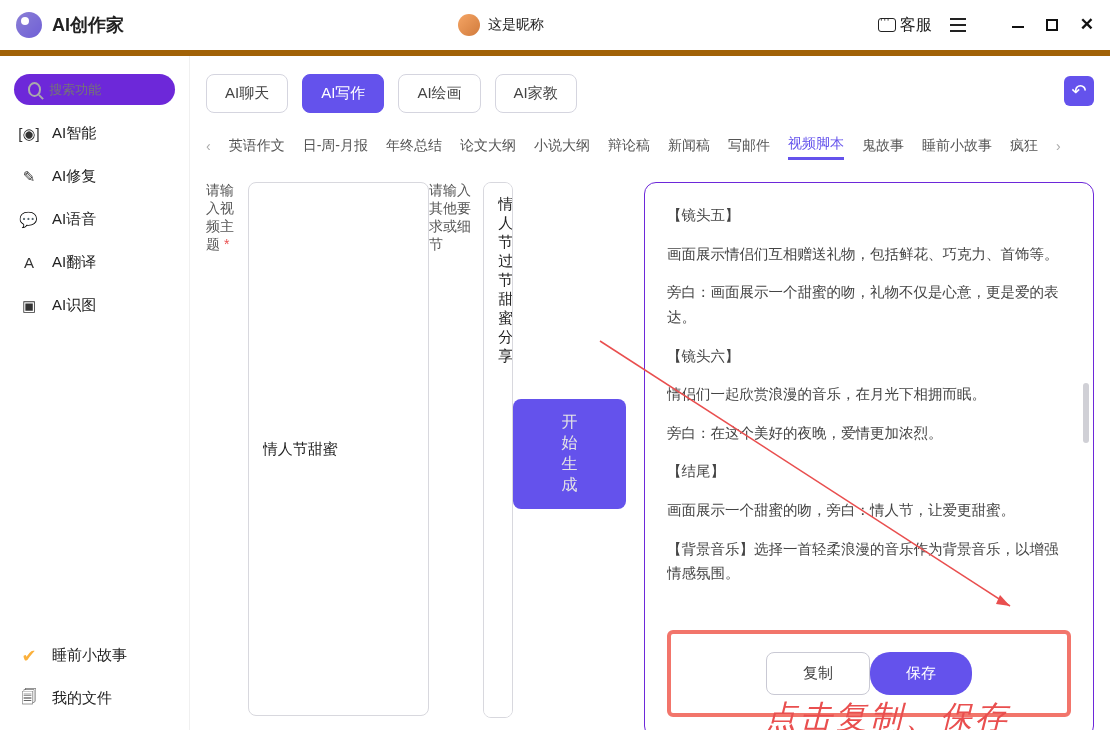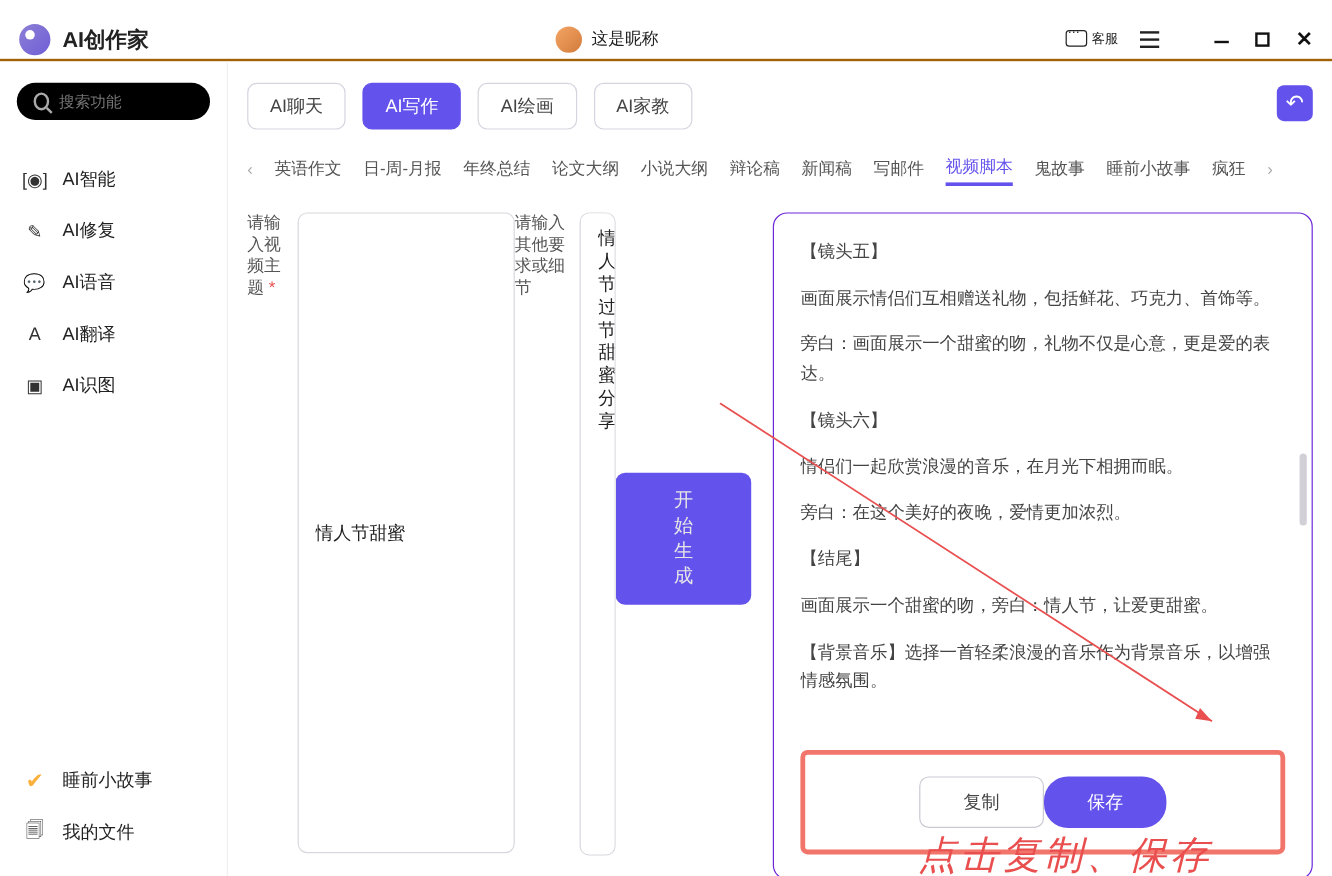--- a/index.html
+++ b/index.html
@@ -1,37 +1,37 @@
 <!DOCTYPE html>
 <html><head>
   <meta charset="utf-8">
   <style>
     * { margin: 0; padding: 0; box-sizing: border-box; font-family: -apple-system, "PingFang SC", "Microsoft YaHei", sans-serif; }
     body { background: #fff; width: 1110px; height: 730px; overflow: hidden; }
-    .titlebar { height: 35px; display: flex; align-items: center; padding: 0 16px; border-bottom: 2px solid #a16207; margin-top: 16px; }
+    .titlebar { height: 56px; display: flex; align-items: center; padding: 0 16px; border-bottom: 6px solid #a16207; }
     .logo-icon { width: 26px; height: 26px; background: linear-gradient(135deg,#8b7fd6,#6f5fd6); border-radius: 50%; position: relative; margin-right: 10px; }
     .logo-icon::after { content:""; position:absolute; width:8px; height:8px; background:#fff; border-radius:50%; top:5px; left:5px; }
     .app-title { font-size: 18px; font-weight: 600; color: #222; }
     .title-center { flex: 1; display:flex; justify-content:center; align-items:center; gap:8px; }
     .avatar { width:22px; height:22px; border-radius:50%; background: linear-gradient(135deg,#f5a565,#d17b3c); }
     .nickname { font-size:14px; color:#222; }
     .title-right { display:flex; align-items:center; gap:18px; }
-    .kefu-btn { display:flex; gap:4px; font-size:11px; color:#222; cursor:pointer; }
+    .kefu-btn { display:flex; align-items:center; gap:4px; font-size:16px; color:#222; cursor:pointer; }
     .kefu-icon { width:18px; height:14px; border:1.8px solid #222; border-radius:3px; position:relative; }
     .kefu-icon::after { content:"⋯"; position:absolute; top:-5px; left:1px; font-size:10px; }
     .hamburger { display:flex; flex-direction:column; gap:4px; cursor:pointer; }
     .hamburger span { width:16px; height:2px; background:#222; }
     .win-controls { display:flex; gap:22px; margin-left:28px; }
     .win-ctrl { cursor:pointer; font-size:14px; color:#111; font-weight:600; }
     .win-min { width:12px; height:2px; background:#111; margin-top:7px; }
     .win-max { width:12px; height:12px; border:2px solid #111; }
     .win-close { font-size:17px; line-height:12px; }
     .body-wrap { display:flex; height:calc(100% - 48px); }
     .sidebar { width:190px; padding:18px 14px; border-right:1px solid #f0f0f0; display:flex; flex-direction:column; }
-    .search-box { display:flex; align-items:center; gap:8px; background:#000000; border-radius:20px; padding:8px 14px; margin-bottom:28px; }
+    .search-box { display:flex; align-items:center; gap:8px; background:#6d28d9; border-radius:20px; padding:8px 14px; margin-bottom:7px; }
     .search-icon { width:15px; height:15px; border:2px solid #aaa; border-radius:50%; position:relative; }
     .search-icon::after { content:""; position:absolute; width:6px; height:2px; background:#aaa; bottom:-3px; right:-5px; transform:rotate(45deg); }
     .search-input { border:none; background:transparent; outline:none; font-size:13px; color:#aaa; width:100%; }
     .nav-item { display:flex; align-items:center; gap:14px; padding:12px 6px; font-size:15px; color:#222; cursor:pointer; border-radius:10px; }
     .nav-icon { width:18px; height:18px; display:flex; align-items:center; justify-content:center; font-size:15px; color:#333; }
     .sidebar-spacer { flex:1; }
     .benefits-icon { color:#fbb03b; font-size:18px; }
     .main { flex:1; display:flex; flex-direction:column; padding:18px 16px 0 16px; position:relative; }
     .tabs-top { display:flex; gap:14px; margin-bottom:18px; align-items:flex-start; }
     .tab-btn { padding:9px 18px; border:1px solid #d5d5df; border-radius:8px; font-size:15px; color:#444; cursor:pointer; background:#fff; }

